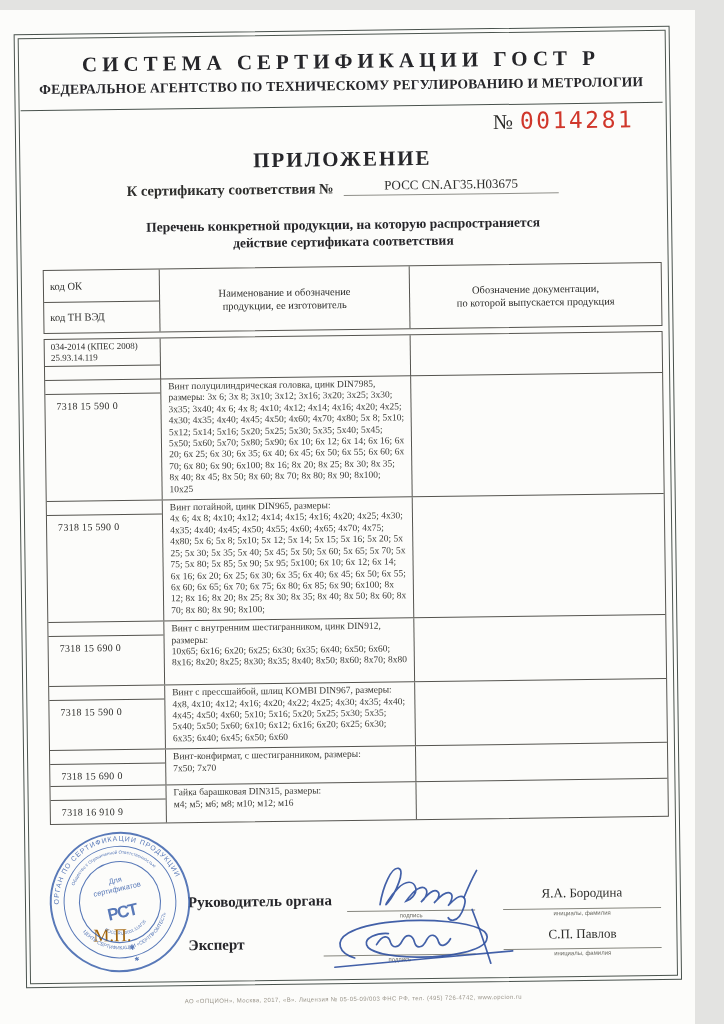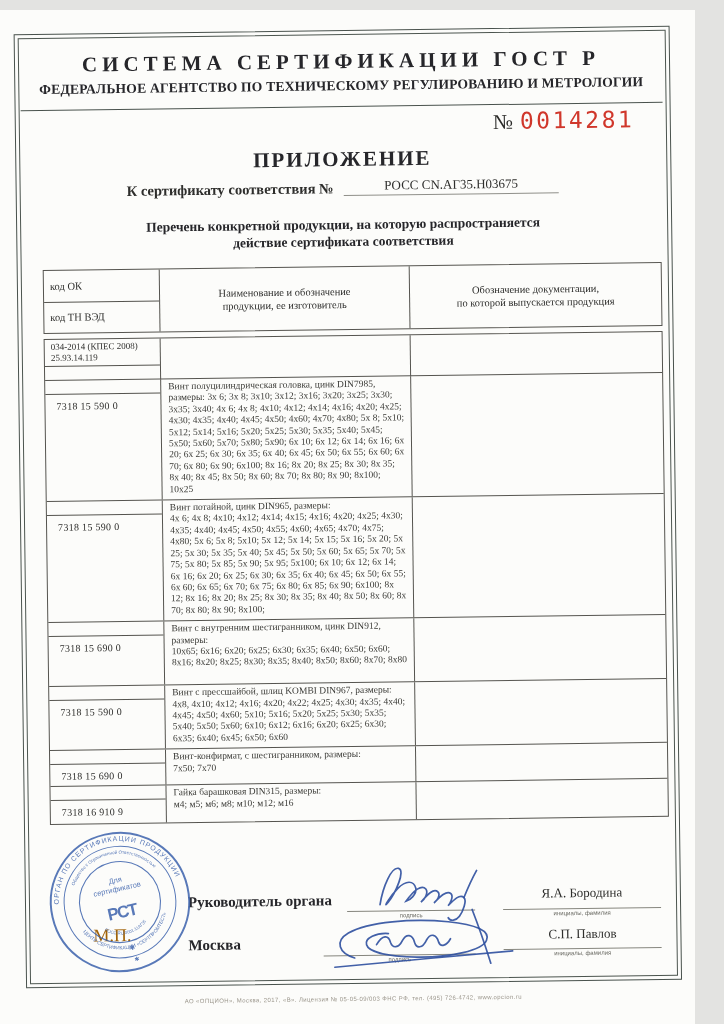--- a/index.html
+++ b/index.html
@@ -244,21 +244,21 @@
             <div class="name">Гайка барашковая DIN315, размеры:
 м4; м5; м6; м8; м10; м12; м16</div>
           </div>
         <div class="c3"></div>
       </div>
     </div>
   </div>
 
   <div class="mp">М.П.</div>
   <div class="role1">Руководитель органа</div>
-  <div class="role2">Москва</div>
+  <div class="role2">Эксперт</div>
 
   <div class="sigline l1L"></div>
   <div class="sigline l2L"></div>
   <div class="sigline l1R"></div>
   <div class="sigline l2R"></div>
 
   <div class="sigcap cap1">подпись</div>
   <div class="sigcap cap2">подпись</div>
   <div class="sigcap cap3">инициалы, фамилия</div>
   <div class="sigcap cap4">инициалы, фамилия</div>

